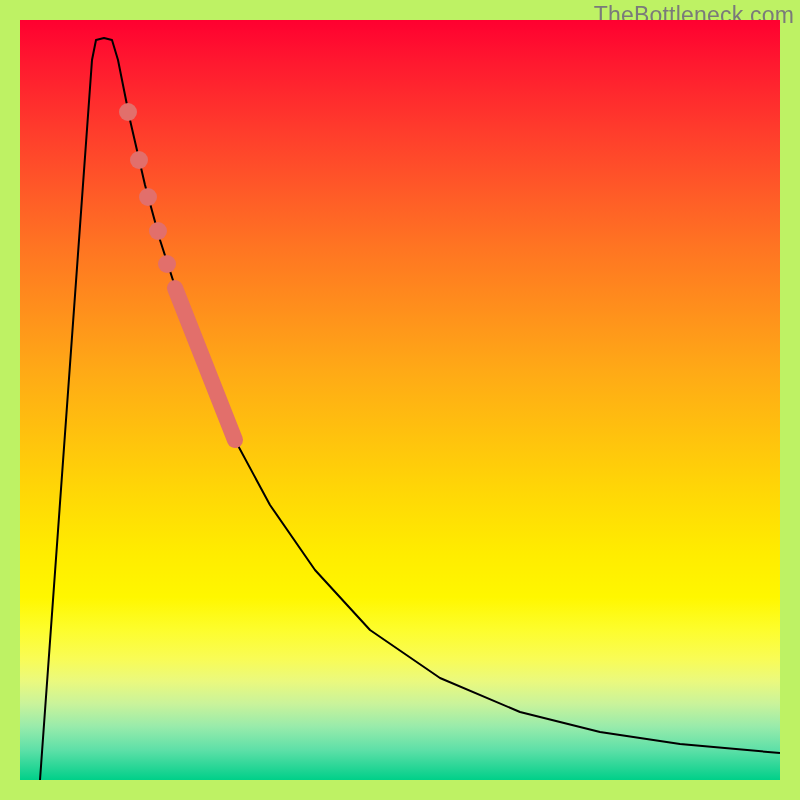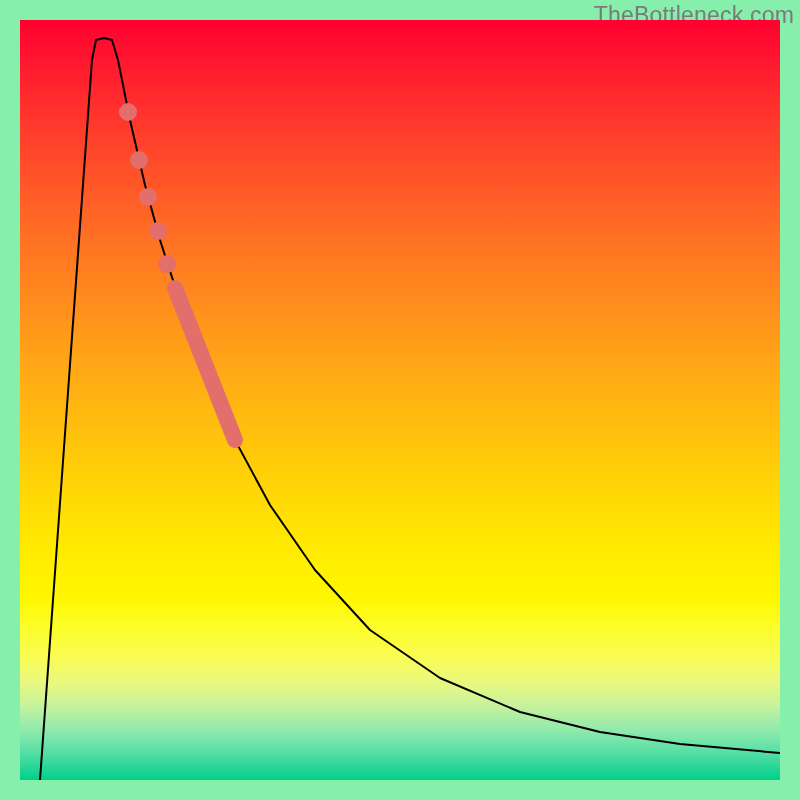--- a/index.html
+++ b/index.html
@@ -7,21 +7,21 @@
     padding: 0;
     width: 800px;
     height: 800px;
     overflow: hidden;
     font-family: Arial, sans-serif;
   }
   .chart-container {
     position: relative;
     width: 800px;
     height: 800px;
-    background: #86efac;
+    background: #bef264;
   }
   .plot-area {
     position: absolute;
     left: 20px;
     top: 20px;
     width: 760px;
     height: 760px;
     overflow: hidden;
   }
   .gradient-bg {

